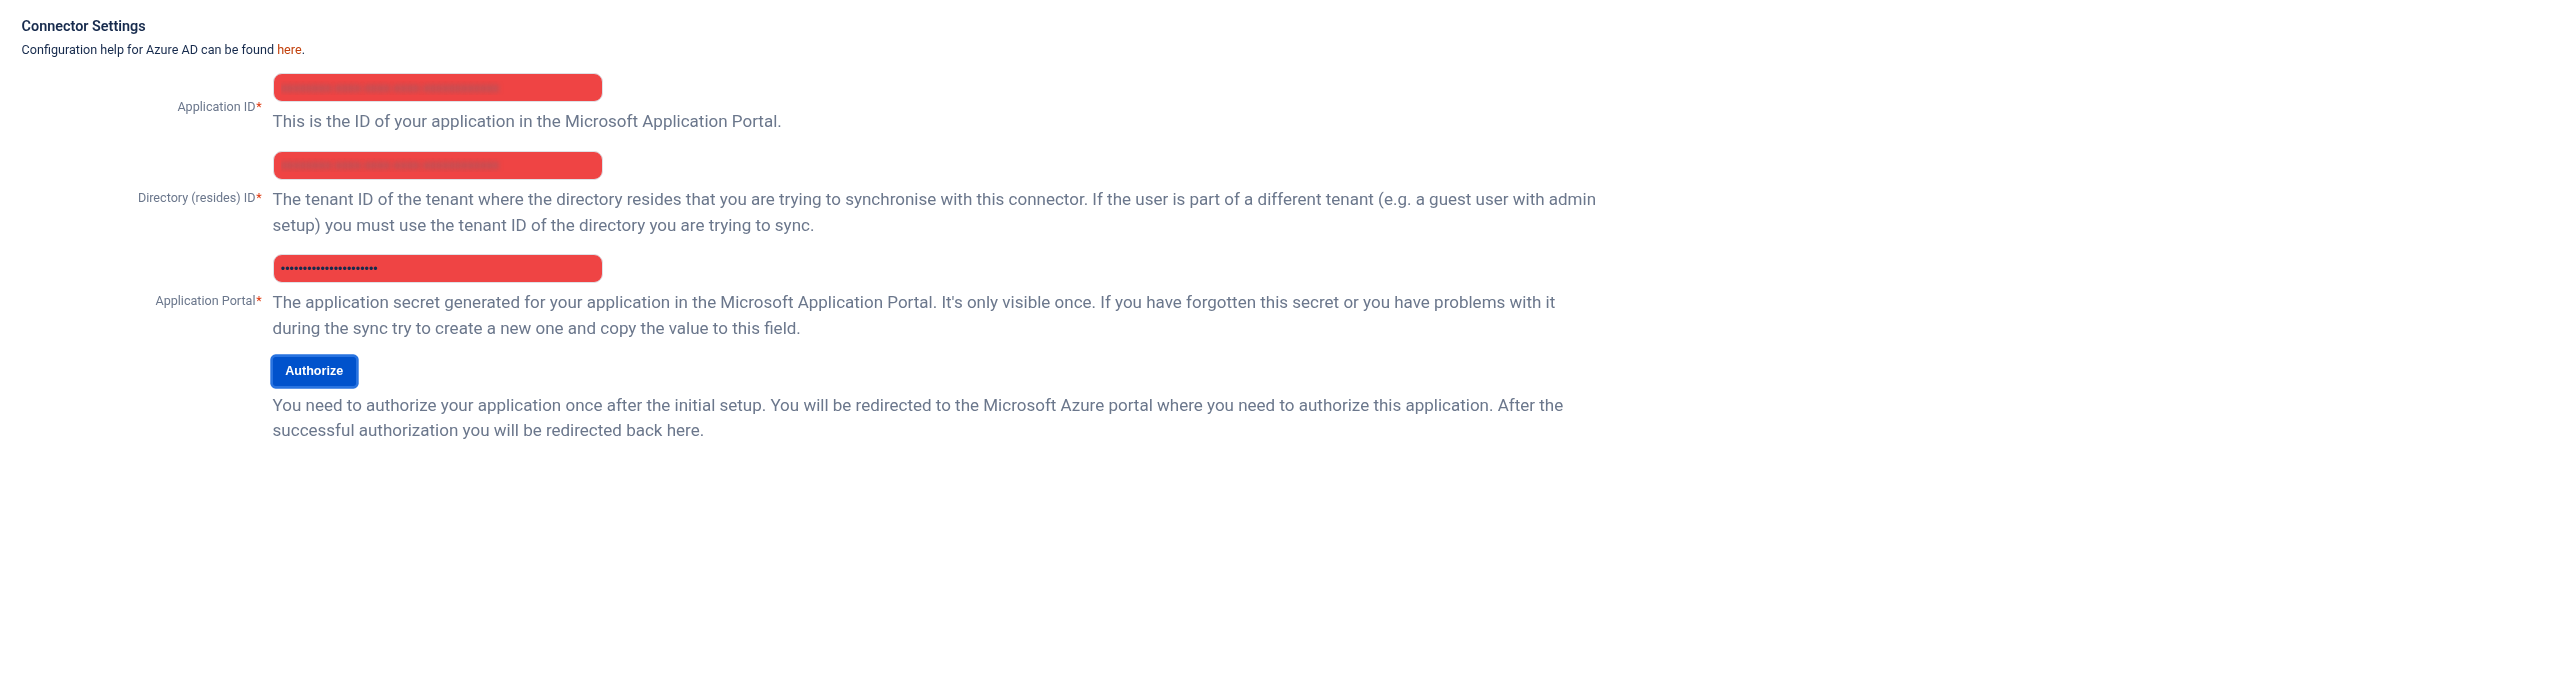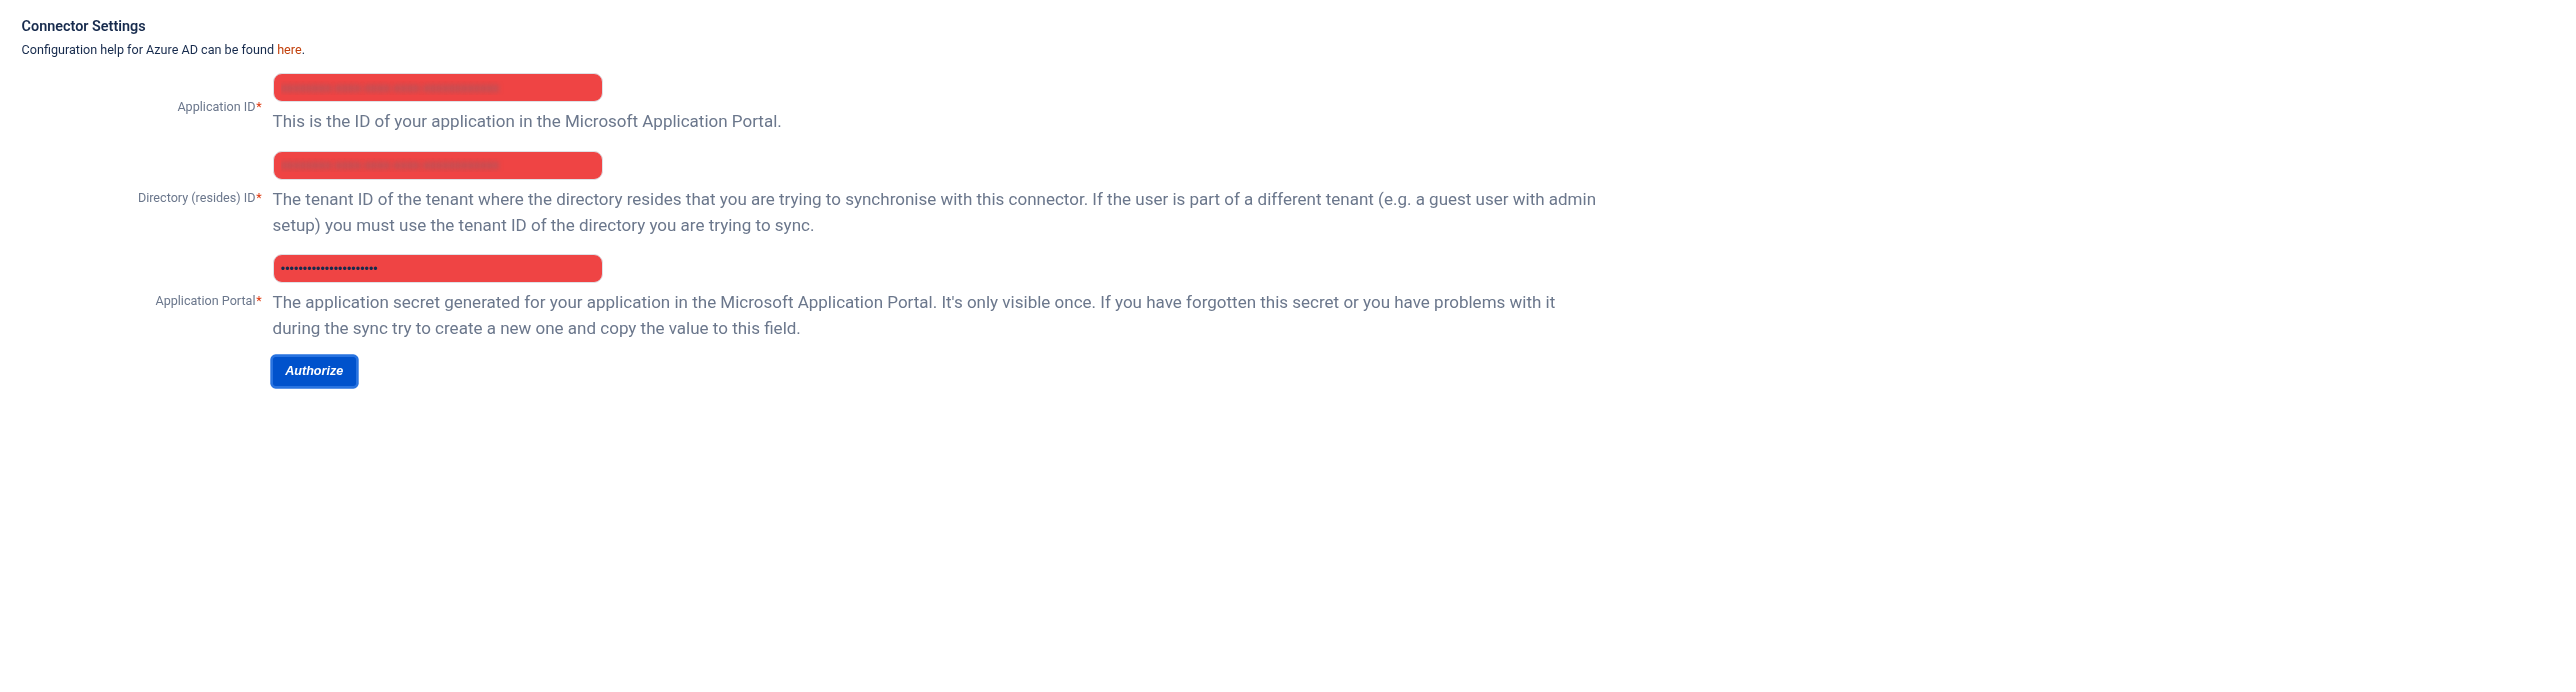--- a/index.html
+++ b/index.html
@@ -75,21 +75,20 @@
       display: inline-block;
       background: #0052CC;
       color: #FFFFFF;
       border: none;
       padding: 7.2px 12.6px;
       font-size: 12.6px;
       font-weight: 600;
       border-radius: 2.7px;
       cursor: pointer;
       box-shadow: 0 0 0 2.7px #2873E0;
-      font-style: italic;
     }
   </style>
 </head>
 <body>
 
 <div>
   <h2 class="section-title">Connector Settings</h2>
   <p class="help-text">
     <span>Configuration help for Azure AD can be found </span><a href="#">here</a><span>.</span>
   </p>
@@ -121,16 +120,17 @@
     <div class="form-field-wrap">
       <input type="password" class="form-input" value="••••••••••••••••••••••" style="">
       <div class="field-description">The application secret generated for your application in the Microsoft Application Portal. It's only visible once. If you have forgotten this secret or you have problems with it during the sync try to create a new one and copy the value to this field.</div>
     </div>
   </div>
 
   <div class="form-row">
     <div class="form-label"></div>
     <div class="form-field-wrap">
       <button class="authorize-btn">Authorize</button>
+      <div class="field-description">You need to authorize your application once after the initial setup. You will be redirected to the Microsoft Azure portal where you need to authorize this application. After the successful authorization you will be redirected back here.</div>
     </div>
   </div>
 </div>
 
 
 </body></html>

